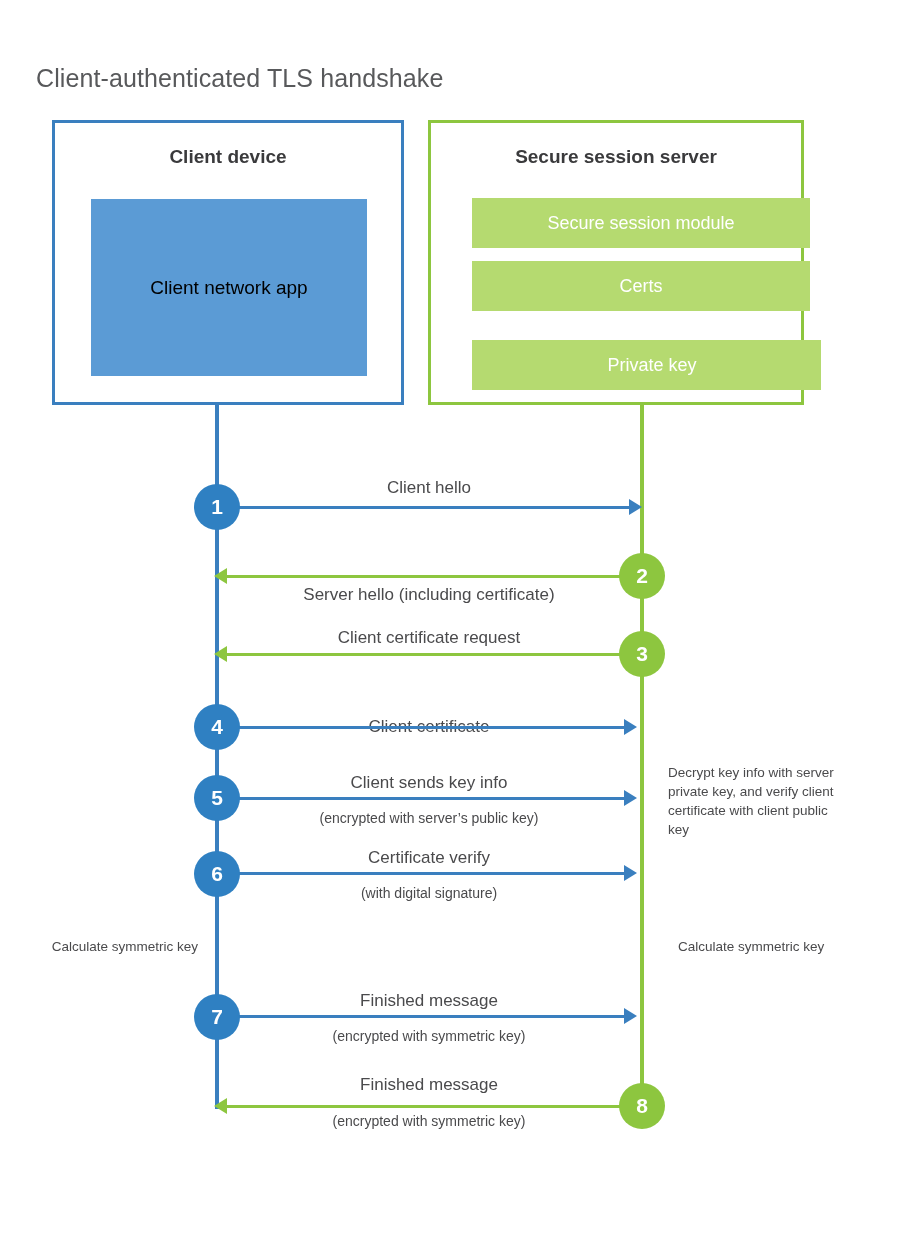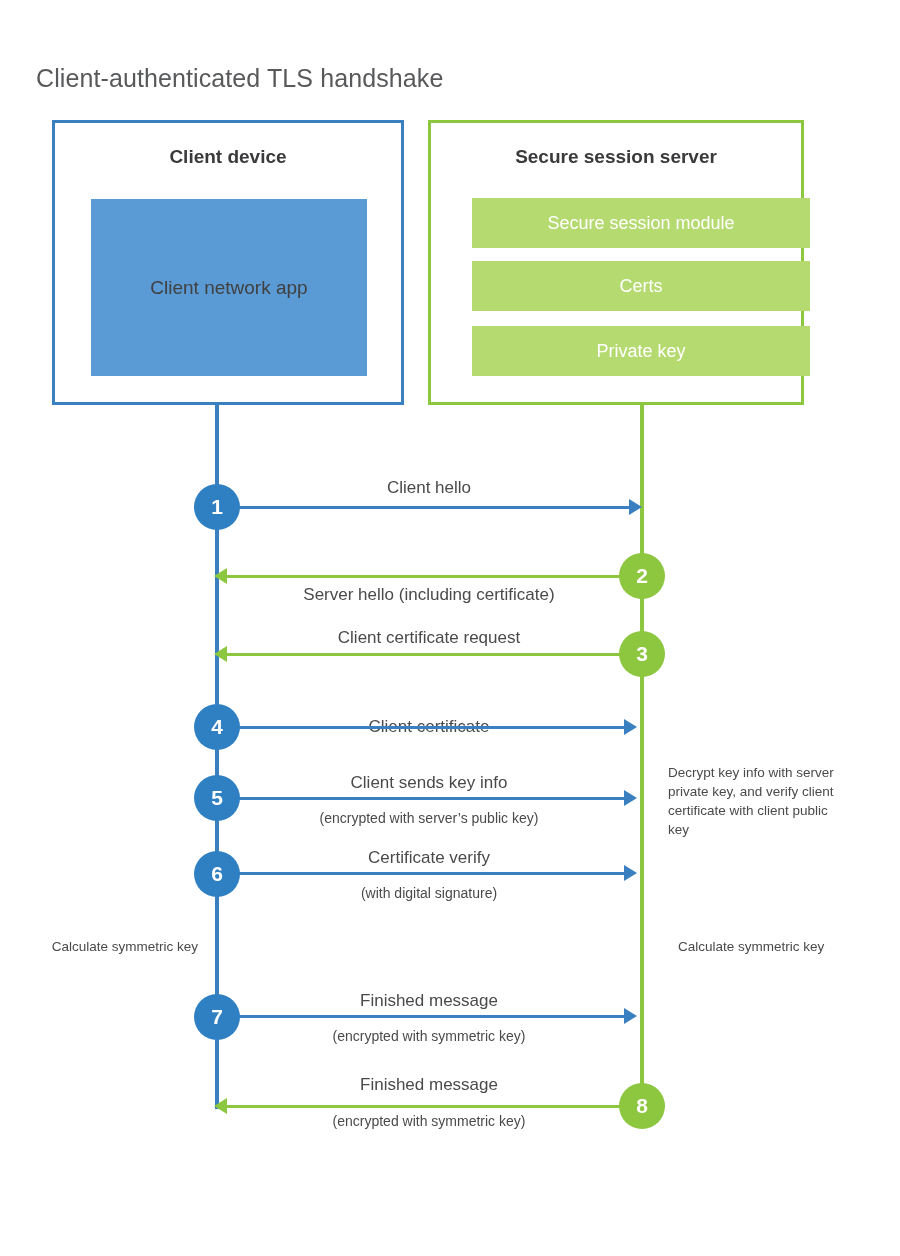--- a/index.html
+++ b/index.html
@@ -57,21 +57,21 @@
     font-weight: bold;
     color: #3a3a3c;
   }
   #client-app-block {
     position: absolute;
     left: 36px;
     top: 76px;
     width: 276px;
     height: 177px;
     background: #5b9bd5;
-    color: #404040;
+    color: #000000;
     font-size: 19px;
     font-weight: 300;
     display: flex;
     align-items: center;
     justify-content: center;
     text-align: center;
     line-height: 1.32;
   }
   .server-block {
     position: absolute;
@@ -82,21 +82,21 @@
     color: #ffffff;
     font-size: 18px;
     font-weight: 300;
     display: flex;
     align-items: center;
     justify-content: center;
     text-align: center;
   }
   #server-block-0 { top: 75px; }
   #server-block-1 { top: 138px; }
-  #server-block-2 { top: 203px; }
+  #server-block-2 { top: 217px; padding-left: 11px; }
 
   
   .lifeline {
     position: absolute;
     width: 4px;
   }
   #client-lifeline {
     left: 215px;
     top: 405px;
     height: 704px;

